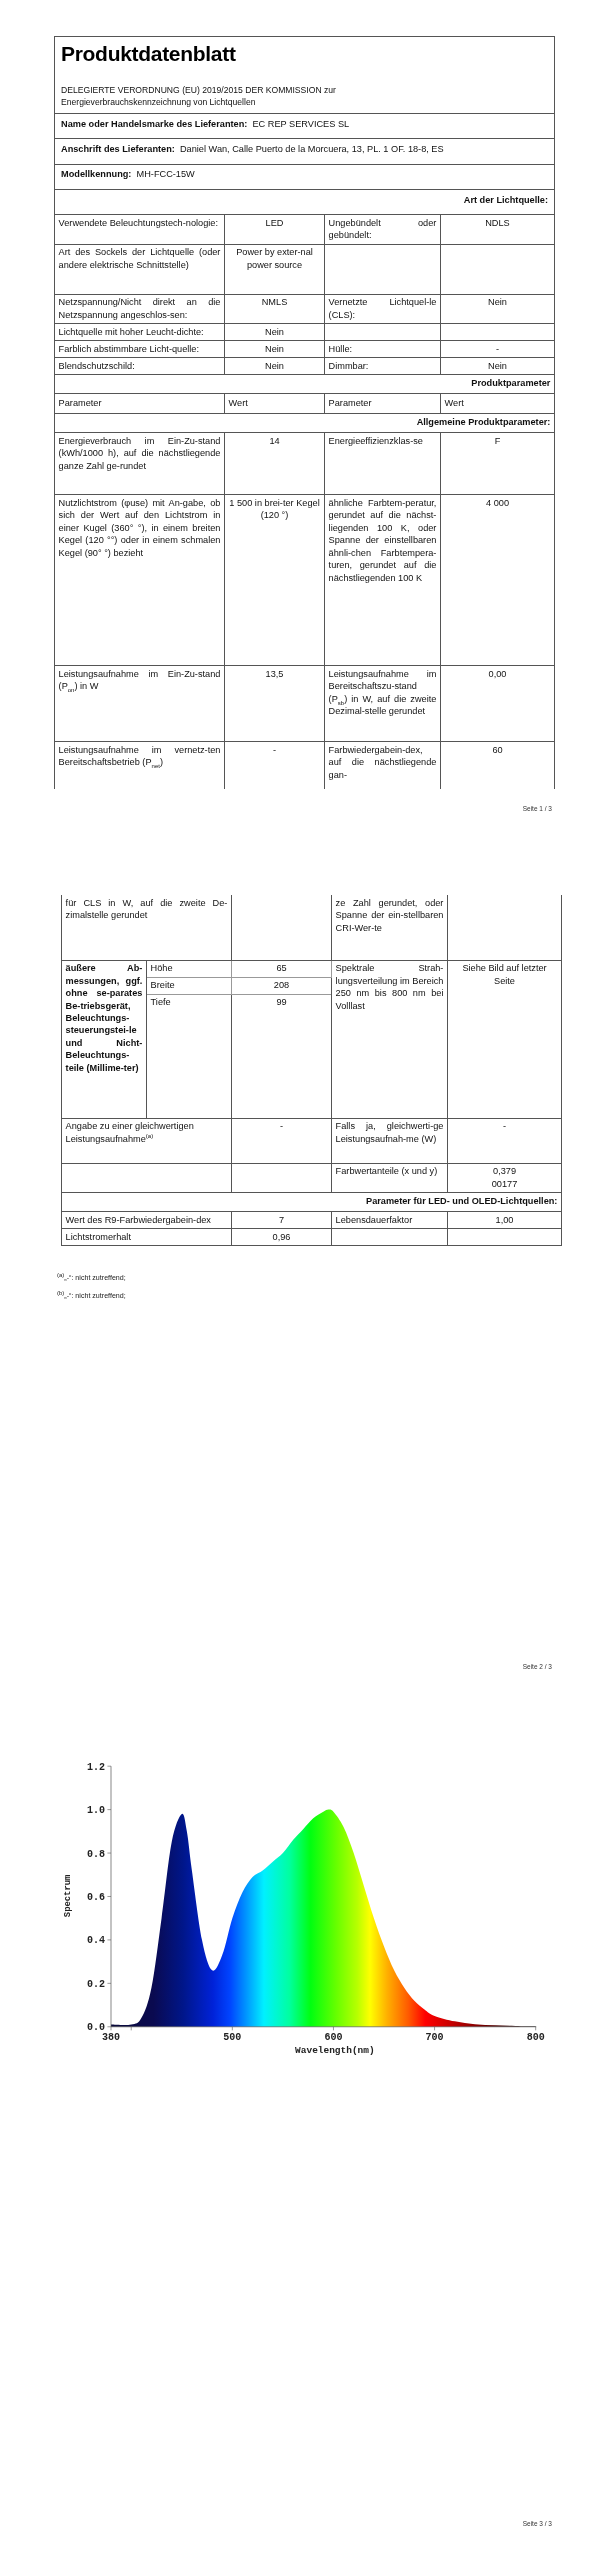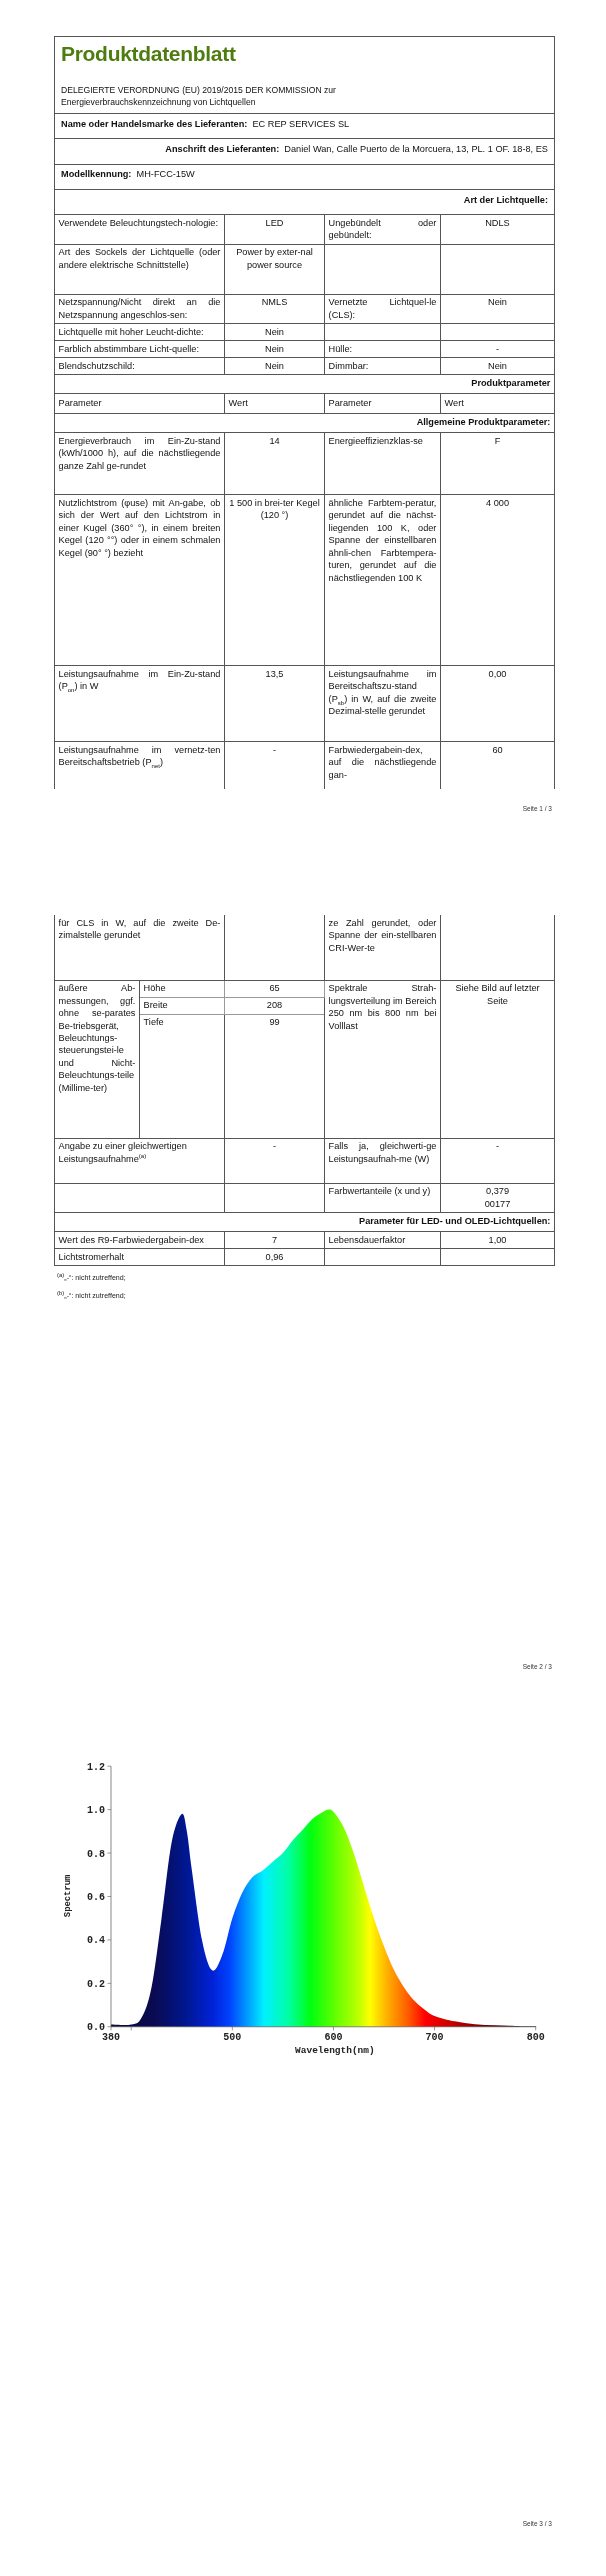--- a/index.html
+++ b/index.html
@@ -3,21 +3,21 @@
 <meta charset="utf-8">
 <style>
   html, body { margin:0; padding:0; background:#ffffff; }
   body { width:607px; height:2576px; position:relative; font-family:"Liberation Sans", sans-serif; color:#111; overflow:hidden; }
   .page-num { position:absolute; right:55px; font-size:6.5px; color:#333; }
   table.sheet { position:absolute; left:54px; width:498px; border-collapse:collapse; table-layout:fixed; font-size:9.2px; line-height:12.4px; }
   table.sheet td { border:0.6px solid #555; padding:1.8px 3.6px 1.8px 3.6px; vertical-align:top; }
   table.sheet td.c { text-align:center; }
   table.sheet td.j { text-align:justify; hyphens:manual; }
   table.sheet td.b { font-weight:bold;text-align:right; }
-  .title { font-size:21px; font-weight:bold; color:#4d7c0f; line-height:26px; letter-spacing:-0.3px; }
+  .title { font-size:21px; font-weight:bold; color:#000000; line-height:26px; letter-spacing:-0.3px; }
   .sub { font-size:8.6px; line-height:12.4px; margin-top:17px; }
   .open-bottom td { border-bottom:none !important; }
   .open-top td { border-top:none !important; }
   sub, sup { font-size:6px; line-height:0; }
   .foot { position:absolute; left:57px; font-size:7.1px; color:#222; }
   .chart { position:absolute; left:0; top:1749px; width:607px; height:308px; }
   .chart text { font-family:"Liberation Mono", monospace; font-weight:bold; }
 </style>
 </head>
 <body>
@@ -36,21 +36,21 @@
       <div class="sub" style="max-width:344px;">DELEGIERTE VERORDNUNG (EU) 2019/2015 DER KOMMISSION zur Energieverbrauchskennzeichnung von Lichtquellen</div>
     </td>
   </tr>
   <tr>
     <td colspan="4" style="padding:3.6px 6px 8.3px 6px;">
       <b>Name oder Handelsmarke des Lieferanten:</b>&nbsp;
       <span>EC REP SERVICES SL</span>
     </td>
   </tr>
   <tr>
-    <td colspan="4" style="padding:3.6px 6px 8.3px 6px;text-align:right;">
+    <td colspan="4" style="padding:3.6px 6px 8.3px 6px;">
       <b>Anschrift des Lieferanten:</b>&nbsp;
       <span>Daniel Wan, Calle Puerto de la Morcuera, 13, PL. 1 OF. 18-8, ES</span>
     </td>
   </tr>
   <tr>
     <td colspan="4" style="padding:3.6px 6px 8.3px 6px;">
       <b>Modellkennung:</b>&nbsp;
       <span>MH-FCC-15W</span>
     </td>
   </tr>
@@ -130,38 +130,38 @@
     <td class="j"><span>Leistungsaufnahme im vernetz-ten Bereitschaftsbetrieb (P</span><sub>net</sub><span>)</span></td>
     <td class="c">-</td>
     <td class="j">Farbwiedergabein-dex, auf die nächstliegende gan-</td>
     <td class="c">60</td>
   </tr>
 </tbody>
   </table>
 
 <div class="page-num" style="top:805px;">Seite 1 / 3</div>
 
-<table class="sheet" style="top:915px;">
+<table class="sheet" style="top:895px;margin-left:7px;">
   <colgroup>
       <col style="width:85px">
       <col style="width:85px">
       <col style="width:100px">
       <col style="width:116px">
       <col style="width:114px">
     </colgroup>
   <tbody>
       <tr class="open-top" style="height:65px;">
     <td colspan="2" class="j">für CLS in W, auf die zweite De-zimalstelle gerundet</td>
     <td></td>
     <td class="j">ze Zahl gerundet, oder Spanne der ein-stellbaren CRI-Wer-te</td>
     <td></td>
   </tr>
 
   <tr>
-    <td rowspan="3" class="j" style="height:153px;">äußere Ab-messungen, ggf. ohne se-parates Be-triebsgerät, Beleuchtungs-steuerungstei-le und Nicht-Beleuchtungs-teile (Millime-ter)</td>
+    <td rowspan="3" class="j" style="height:153px;font-weight:bold;">äußere Ab-messungen, ggf. ohne se-parates Be-triebsgerät, Beleuchtungs-steuerungstei-le und Nicht-Beleuchtungs-teile (Millime-ter)</td>
     <td style="border-color:#999;">Höhe</td>
     <td class="c" style="border-color:#999;">65</td>
     <td rowspan="3" class="j">Spektrale Strah-lungsverteilung im Bereich 250 nm bis 800 nm bei Volllast</td>
     <td rowspan="3" class="c">Siehe Bild auf letzter Seite</td>
   </tr>
   <tr>
     <td style="border-color:#999;">Breite</td>
     <td class="c" style="border-color:#999;">208</td>
   </tr>
   <tr style="height:124px;">

